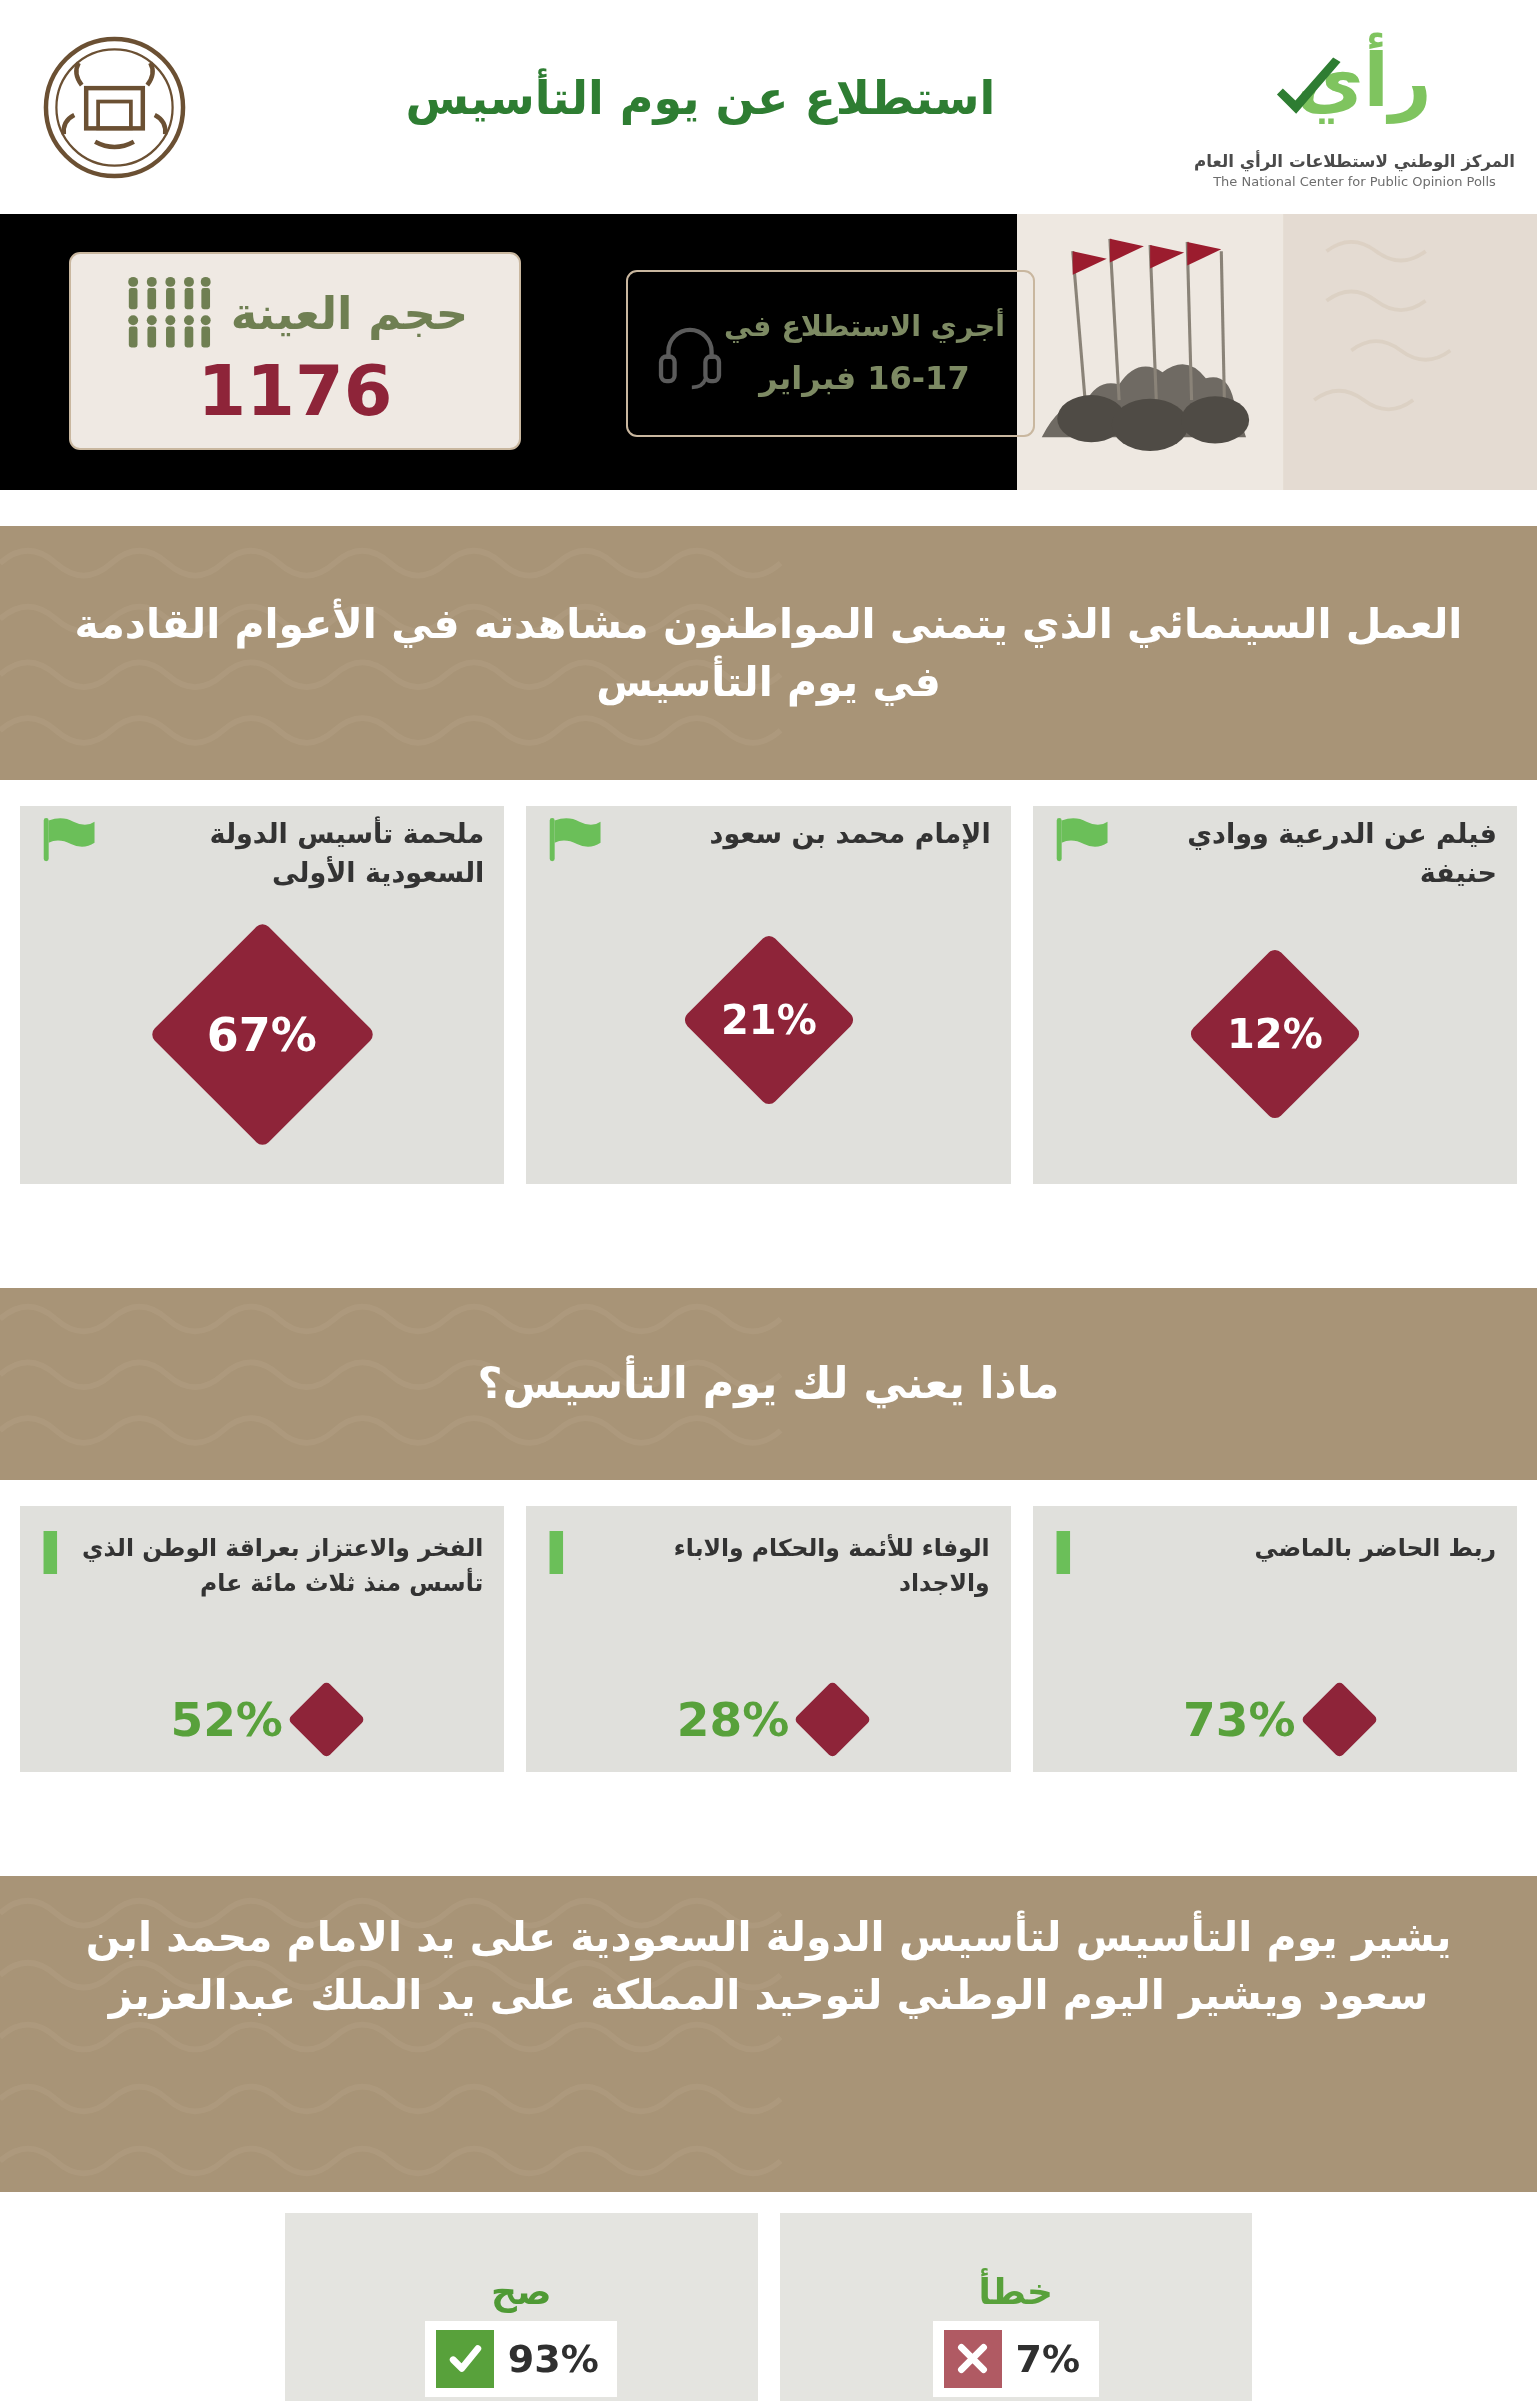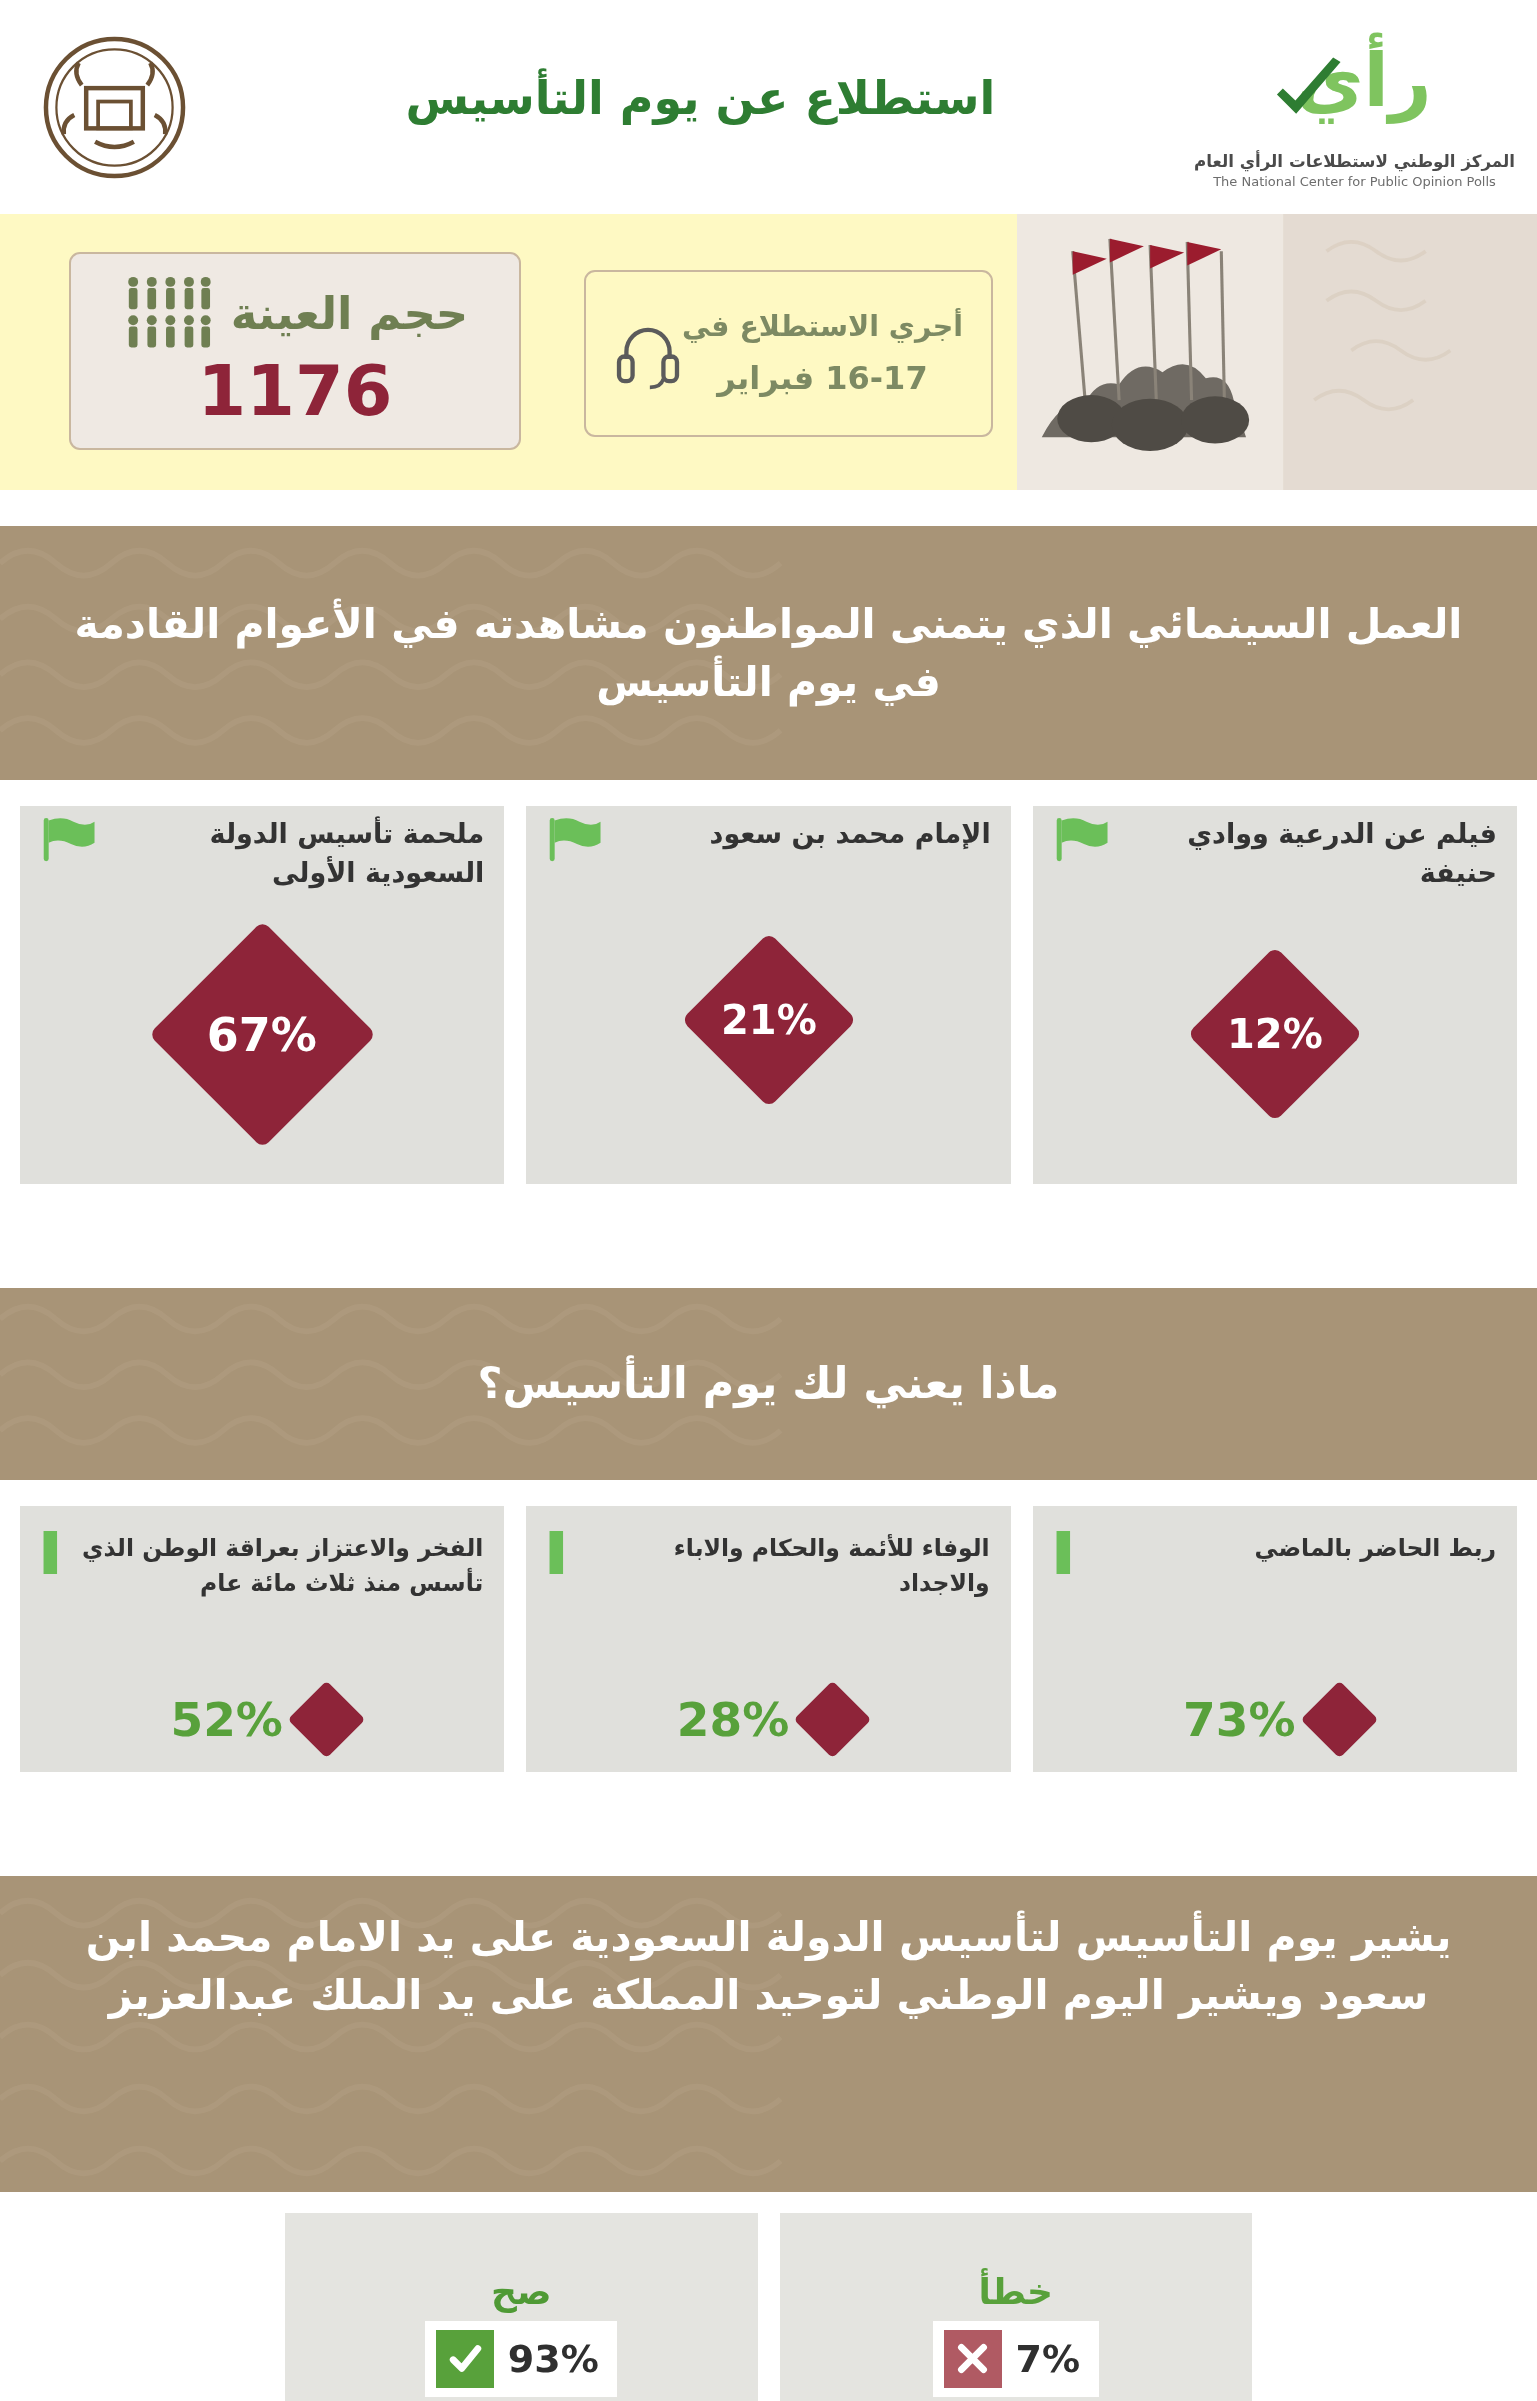--- a/index.html
+++ b/index.html
@@ -46,21 +46,21 @@
     padding-bottom: 18.6px;
   }
   .emblem {
     width: 155px; height: 155px; flex: 0 0 155px;
     display: flex; align-items: center; justify-content: center;
   }
 
   
   .strip {
     height: 276px;
-    background: #fef9c3;
+    background: #000000;
     display: flex;
     align-items: center;
     position: relative;
     overflow: hidden;
   }
   .strip-photo {
     position: absolute; right: 0; top: 0;
     width: 520px; height: 276px;
     overflow: hidden;
   }
@@ -80,21 +80,21 @@
   .sample-label {
     font-size: 45px; font-weight: bold; color: #6f7f52;
   }
   .people-icon { display: block; }
   .sample-number {
     font-size: 70px; font-weight: bold; color: #8e2439; line-height: 1.05;
     margin-top: 1.2px;
   }
   .date-box {
     position: absolute;
-    right: 544px; top: 56px;
+    right: 502px; top: 56px;
     width: 409px; height: 167px;
     background: transparent;
     border: 2.5px solid #c9b79f;
     border-radius: 11px;
     display: flex; align-items: center; justify-content: center;
     padding: 0 17.3px;
   }
   .date-texts { text-align: center; }
   .date-label { font-size: 28.5px; color: #7d8a63; font-weight: bold; }
   .date-value { font-size: 32px; color: #7d8a63; font-weight: bold; margin-top: 16px; }

